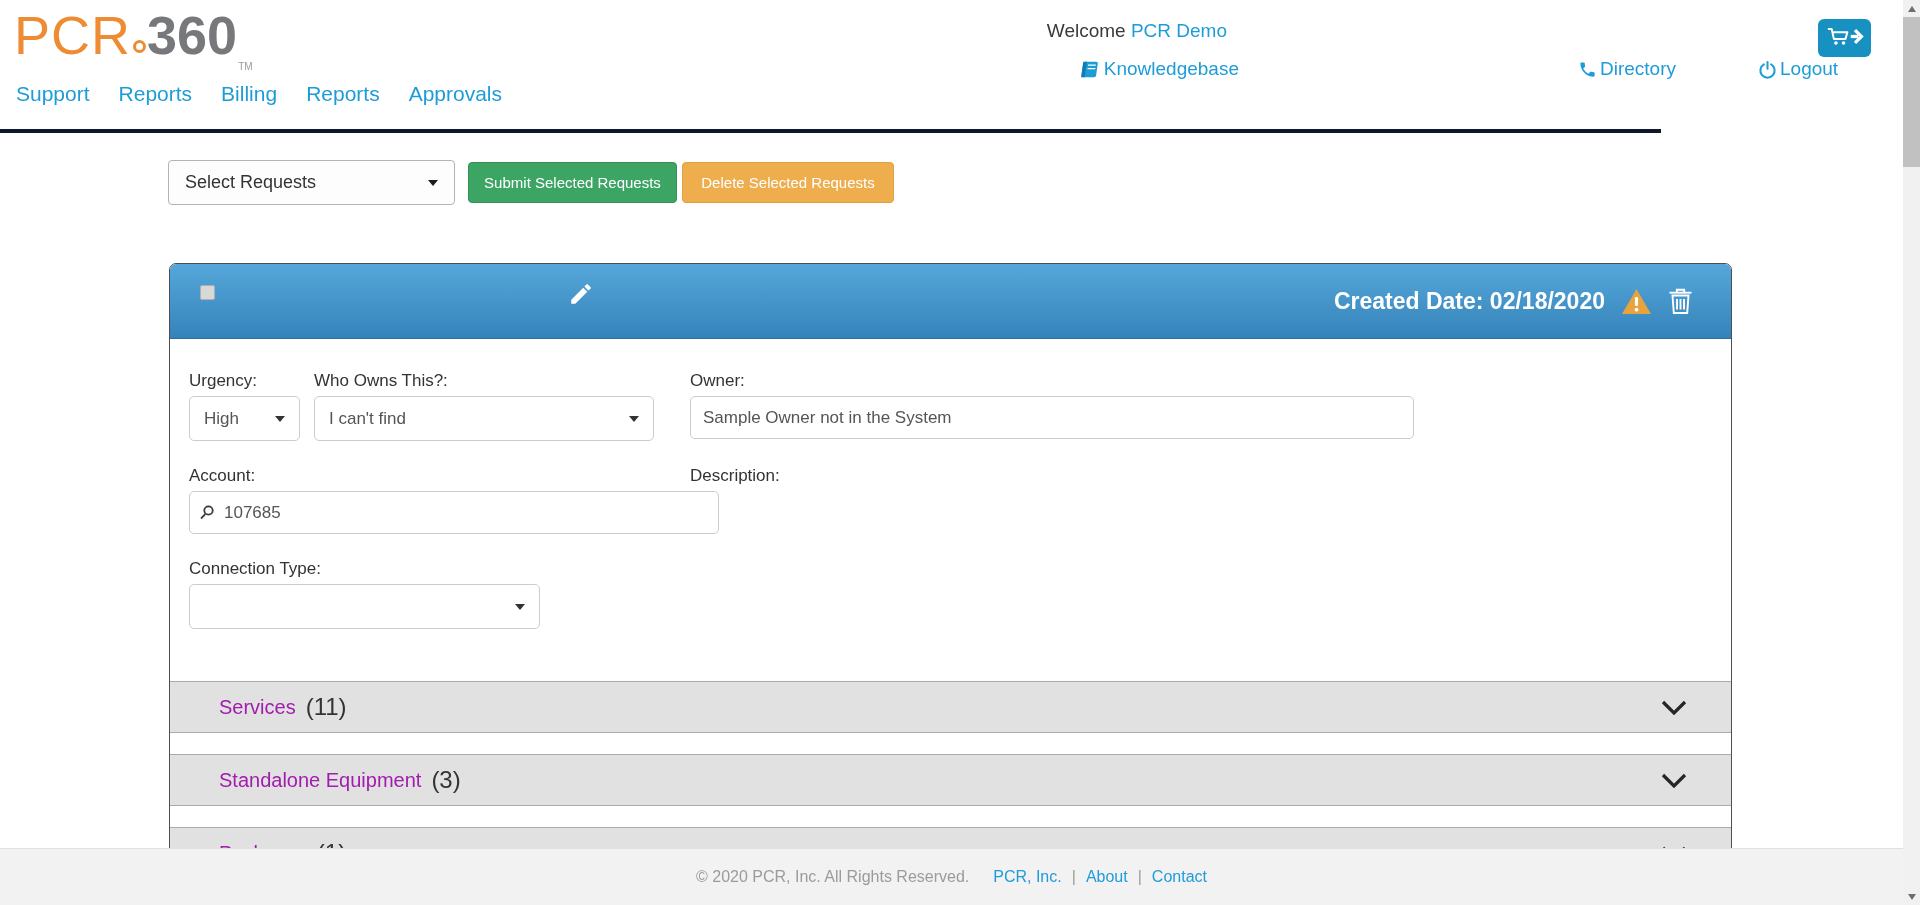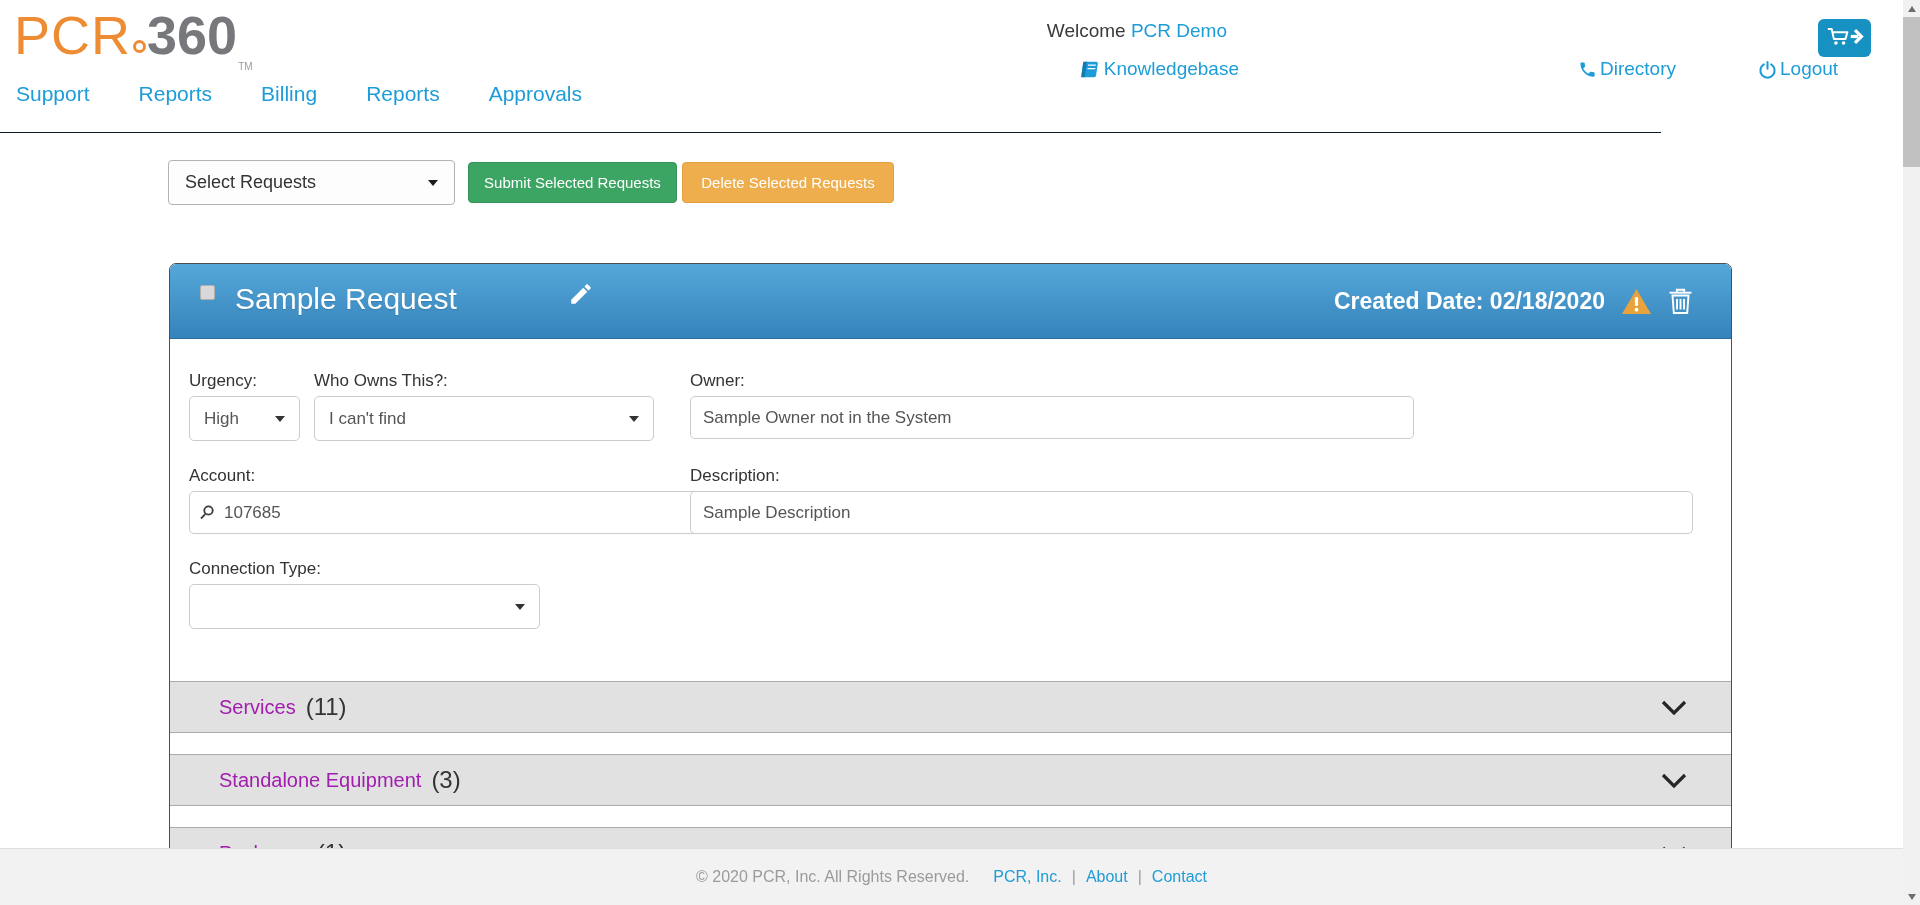--- a/index.html
+++ b/index.html
@@ -1,28 +1,28 @@
 <!DOCTYPE html>
 <html><head>
 <meta charset="utf-8">
 <style>
   * { margin:0; padding:0; box-sizing:border-box; }
   html,body { width:1920px; height:905px; overflow:hidden; }
   body { font-family:"Liberation Sans", sans-serif; background:#fff; position:relative; }
   .page { position:absolute; inset:0; background:#fff; }
 
   
-  .site-header { position:absolute; left:0; top:0; width:1661px; height:133px; background:#fff; border-bottom:1px solid #0f172a; }
+  .site-header { position:absolute; left:0; top:0; width:1661px; height:133px; background:#fff; border-bottom:4px solid #0f172a; }
   .logo { position:absolute; left:14px; top:4px; white-space:nowrap; cursor:pointer; }
   .logo .pcr { font-size:54px; color:#ee8c34; font-weight:300; letter-spacing:1px; }
   .logo .ring { display:inline-block; width:13px; height:13px; border:3.5px solid #ee8c34; border-radius:50%; margin:0 1px 6px 2px; vertical-align:middle; }
   .logo .n360 { font-size:54px; color:#77787b; font-weight:bold; letter-spacing:0px; }
   .logo .tm { font-size:10px; color:#9a9b9e; vertical-align:-16px; margin-left:1px; }
 
-  .main-nav { position:absolute; left:16px; top:82px; display:flex; gap:49px; }
+  .main-nav { position:absolute; left:16px; top:82px; display:flex; gap:29px; }
   .main-nav a { font-size:21px; color:#1e9cd8; text-decoration:none; cursor:pointer; }
 
   .welcome { position:absolute; top:20px; right:434px; font-size:19px; color:#3a3a3a; white-space:nowrap; }
   .welcome .uname { color:#1e9cd8; cursor:pointer; }
 
   .hlink { position:absolute; top:58px; font-size:19px; color:#1e9cd8; display:flex; align-items:center; gap:3px; cursor:pointer; white-space:nowrap; }
   .hlink svg { display:block; }
   .kb-link { right:422px; }
   .dir-link { left:1578px; }
   .logout-link { left:1758px; }
@@ -151,21 +151,20 @@
     <span>Select Requests</span>
     <span class="caret"></span>
   </div>
   <button class="btn btn-submit">Submit Selected Requests</button>
   <button class="btn btn-delete">Delete Selected Requests</button>
 
   <div class="panel">
 
     <div class="panel-header">
       <div class="hdr-check"></div>
-      <div class="panel-title">Sample Request</div>
       <div class="edit-icon">
         <svg width="26" height="26" viewBox="0 0 24 24" fill="#fff">
           <path d="M3 17.25V21h3.75L17.81 9.94l-3.75-3.75L3 17.25z"></path>
           <path d="M20.71 7.04c.39-.39.39-1.02 0-1.41l-2.34-2.34c-.39-.39-1.02-.39-1.41 0l-1.83 1.83 3.75 3.75 1.83-1.83z"></path>
         </svg>
       </div>
       <div class="hdr-right">
         <span class="created-date">Created Date: 02/18/2020</span>
         <span class="warn-icon">
           <svg width="31" height="27" viewBox="0 0 31 27">
@@ -207,21 +206,20 @@
       <span class="mag">
         <svg width="16" height="16" viewBox="0 0 16 16" fill="none" stroke="#3c3c3c" stroke-width="1.8">
           <circle cx="9.5" cy="6.5" r="4.2"></circle>
           <line x1="6.3" y1="10.2" x2="2" y2="14.5"></line>
         </svg>
       </span>
       <input class="finput" value="107685" style="">
     </div>
 
     <div class="flabel" style="left:520px; top:202px;">Description:</div>
-    <input class="finput" style="left: 520px; top: 227px; width: 1003px;" value="Sample Description">
 
     <div class="flabel" style="left:19px; top:295px;">Connection Type:</div>
     <div class="fselect" style="left:19px; top:320px; width:351px;">
       <span></span>
       <span class="caret"></span>
     </div>
 
     <div class="section-bar sec-0">
       <span class="stitle">Services</span>
       <span class="scount">(11)</span>

